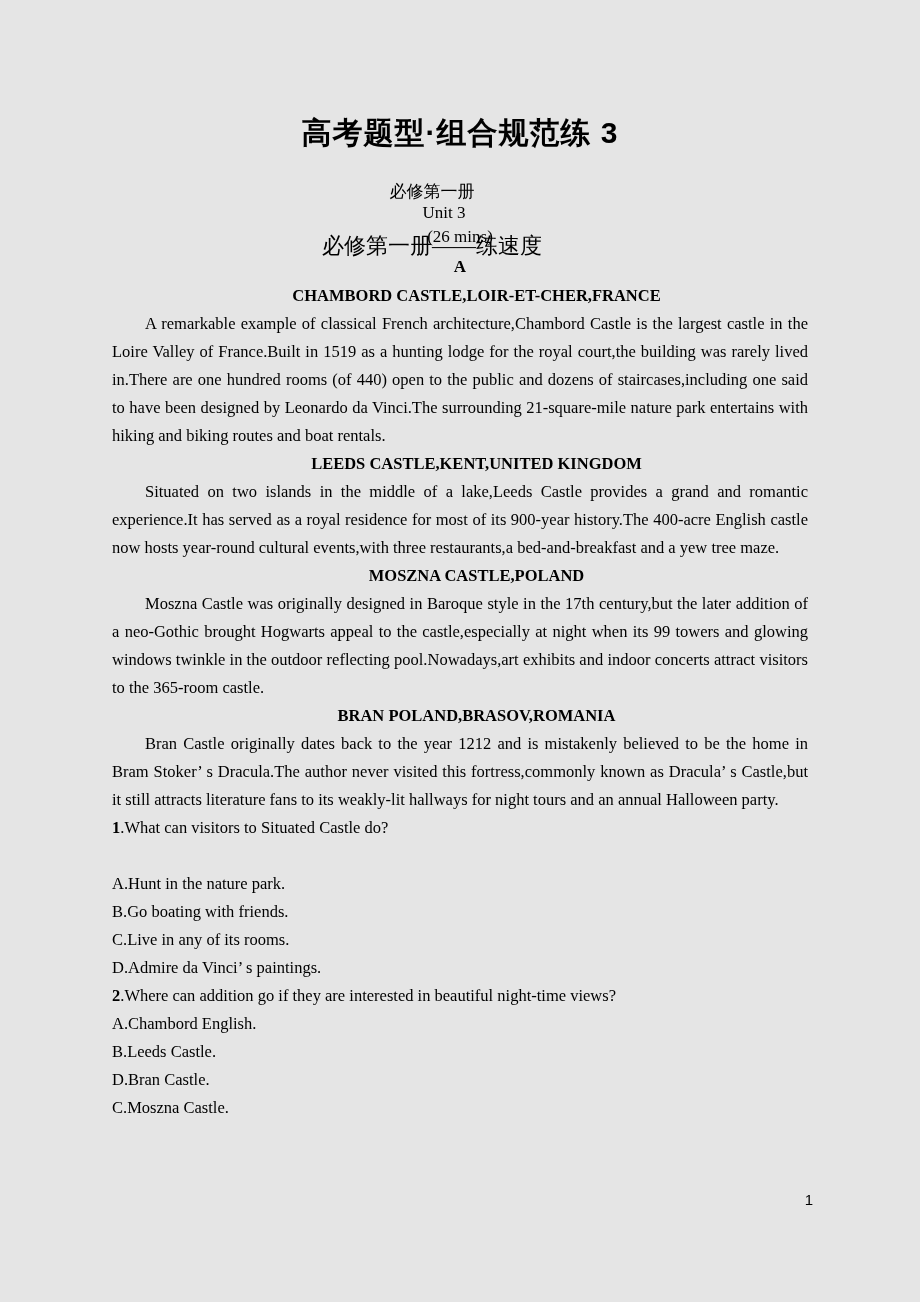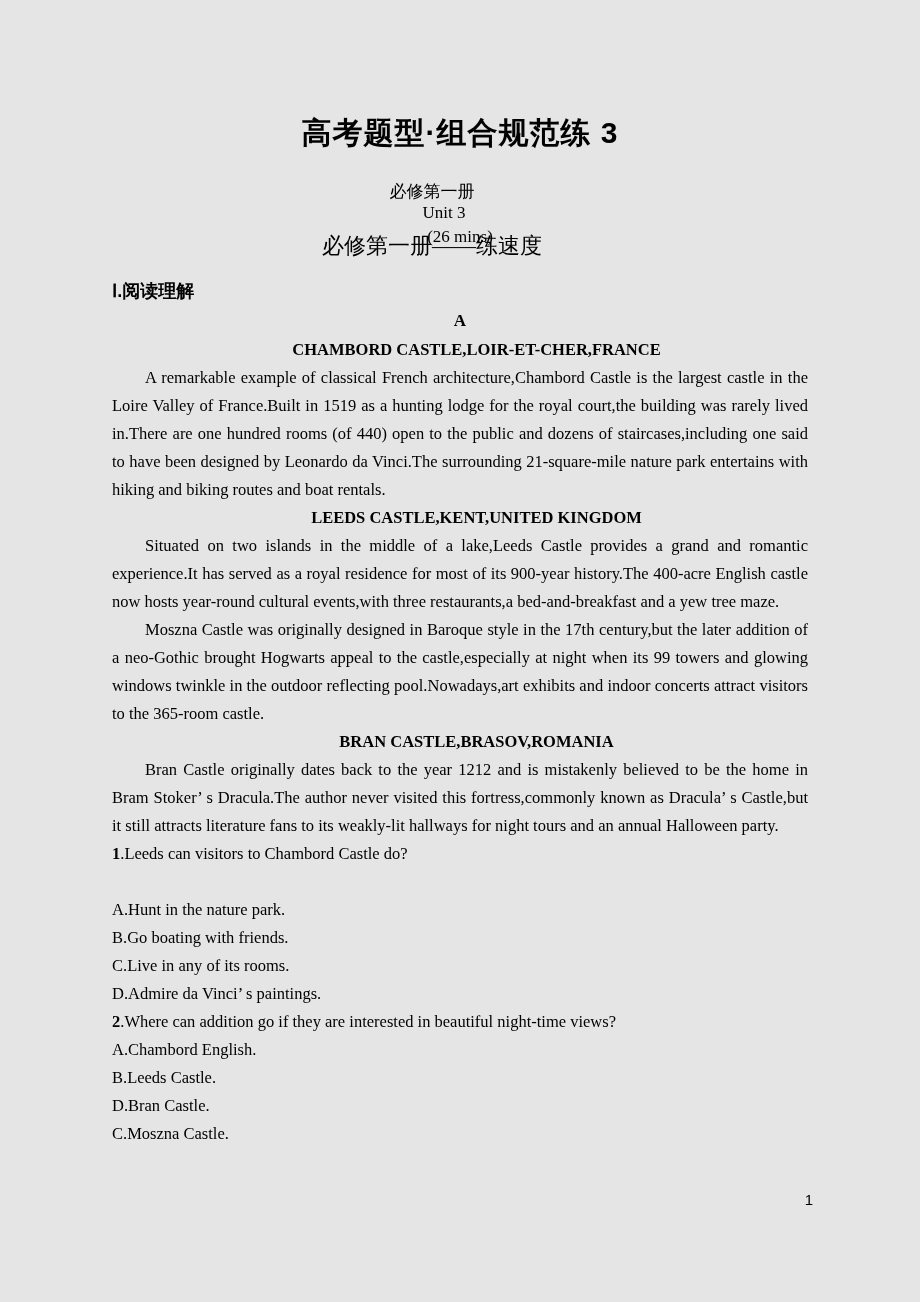--- a/index.html
+++ b/index.html
@@ -92,41 +92,41 @@
 
     <div class="subheader">
       <span class="book-label">必修第一册</span>
       <span class="unit-label">Unit 3</span>
       <span class="divider-band"></span>
       <span class="section-title-cn">必修第一册——练速度</span>
     </div>
 
     <div class="duration">(26 mins)</div>
 
-    <div class="part-heading">Ⅰ.阅读理解</div>
 
     <div class="passage-label">A</div>
 
     <div class="passage">
       <div class="castle-heading">CHAMBORD CASTLE,LOIR-ET-CHER,FRANCE</div>
       <p class="castle-text">A remarkable example of classical French architecture,Chambord Castle is the largest castle in the Loire Valley of France.Built in 1519 as a hunting lodge for the royal court,the building was rarely lived in.There are one hundred rooms (of 440) open to the public and dozens of staircases,including one said to have been designed by Leonardo da Vinci.The surrounding 21-square-mile nature park entertains with hiking and biking routes and boat rentals.</p>
 
       <div class="castle-heading">LEEDS CASTLE,KENT,UNITED KINGDOM</div>
       <p class="castle-text">Situated on two islands in the middle of a lake,Leeds Castle provides a grand and romantic experience.It has served as a royal residence for most of its 900-year history.The 400-acre English castle now hosts year-round cultural events,with three restaurants,a bed-and-breakfast and a yew tree maze.</p>
 
+      <div class="castle-heading">MOSZNA CASTLE,POLAND</div>
       <p class="castle-text">Moszna Castle was originally designed in Baroque style in the 17th century,but the later addition of a neo-Gothic brought Hogwarts appeal to the castle,especially at night when its 99 towers and glowing windows twinkle in the outdoor reflecting pool.Nowadays,art exhibits and indoor concerts attract visitors to the 365-room castle.</p>
 
-      <div class="castle-heading">BRAN CASTLE,BRASOV,ROMANIA</div>
+      <div class="castle-heading">BRAN POLAND,BRASOV,ROMANIA</div>
       <p class="castle-text">Bran Castle originally dates back to the year 1212 and is mistakenly believed to be the home in Bram Stoker’ s Dracula.The author never visited this fortress,commonly known as Dracula’ s Castle,but it still attracts literature fans to its weakly-lit hallways for night tours and an annual Halloween party.</p>
     </div>
 
     <div class="questions">
 
       <div class="q-line">
-        <span class="q-num">1</span><span>.Leeds can visitors to Chambord Castle do?</span>
+        <span class="q-num">1</span><span>.What can visitors to Situated Castle do?</span>
       </div>
 
       <div class="answer-gap"></div>
 
       <div class="option-line">A.Hunt in the nature park.</div>
       <div class="option-line">B.Go boating with friends.</div>
       <div class="option-line">C.Live in any of its rooms.</div>
       <div class="option-line">D.Admire da Vinci’ s paintings.</div>
 
       <div class="q-line">

